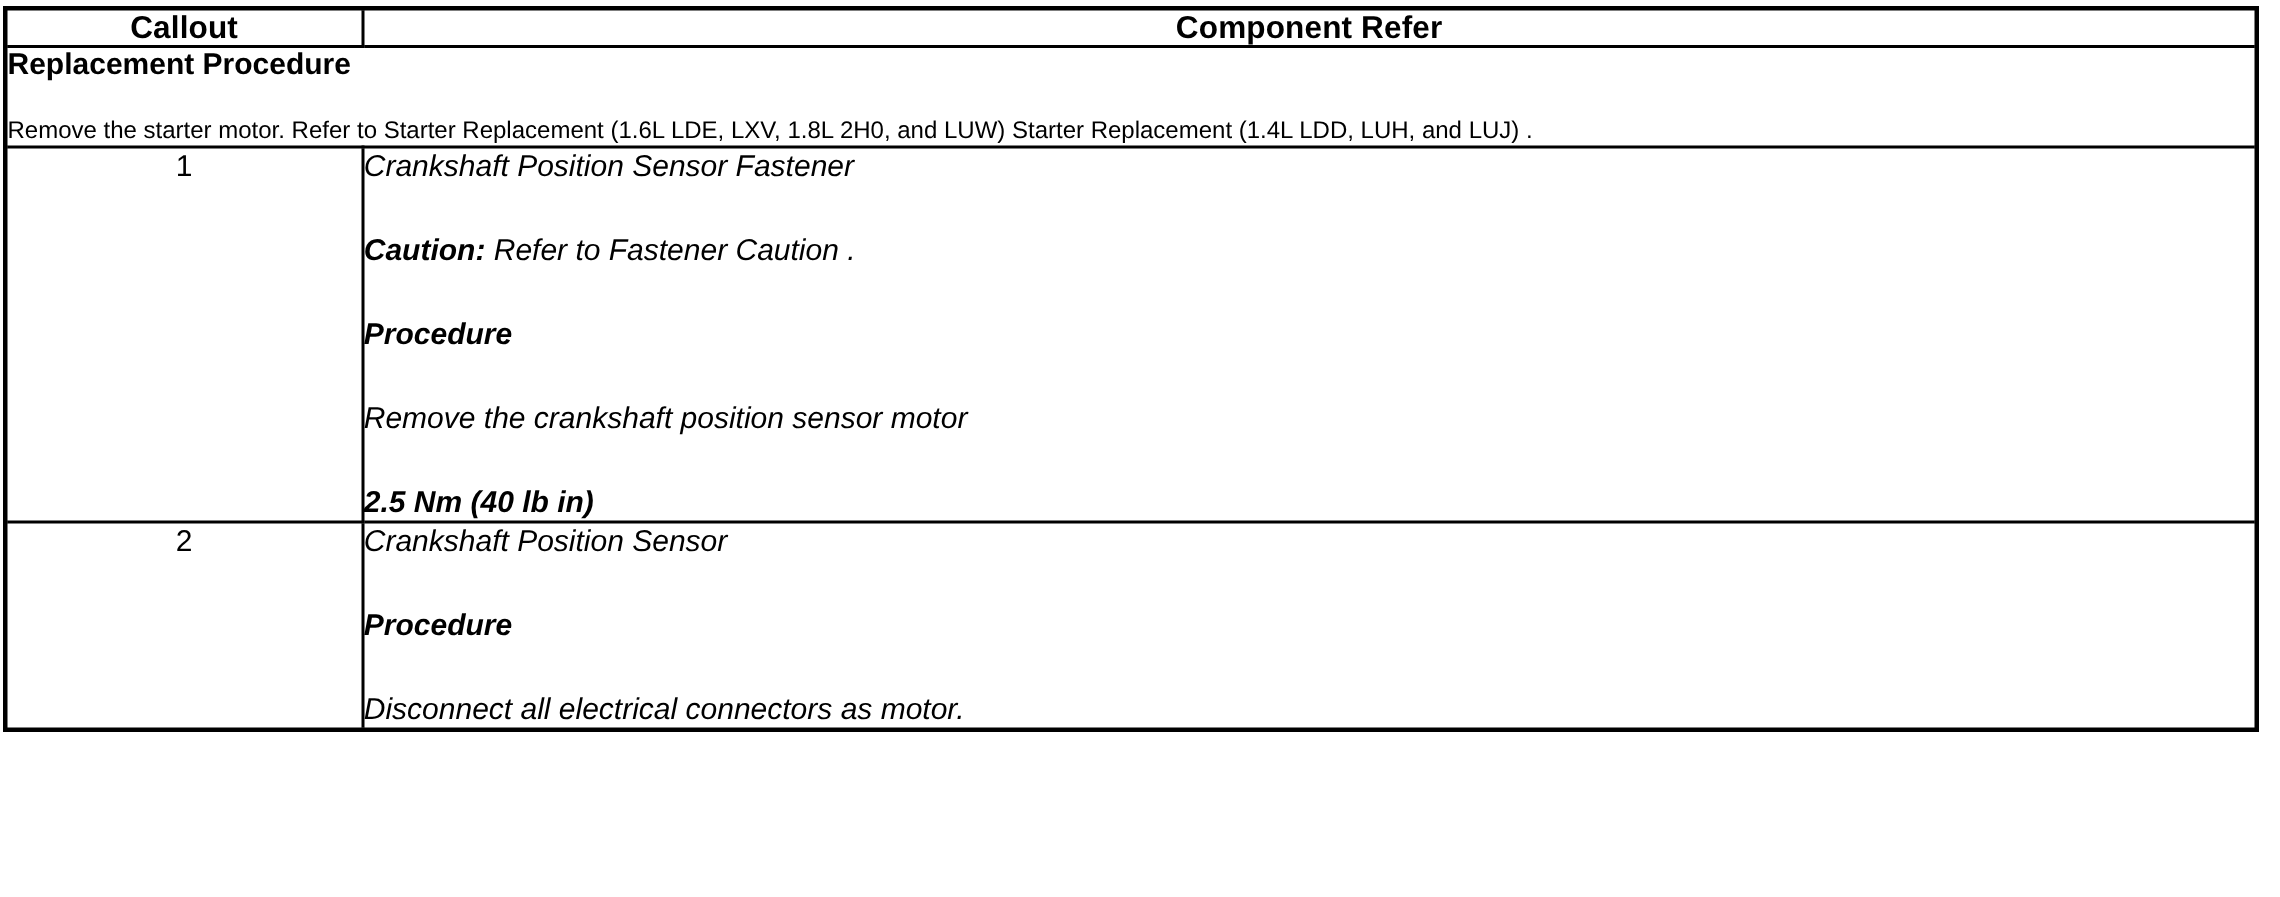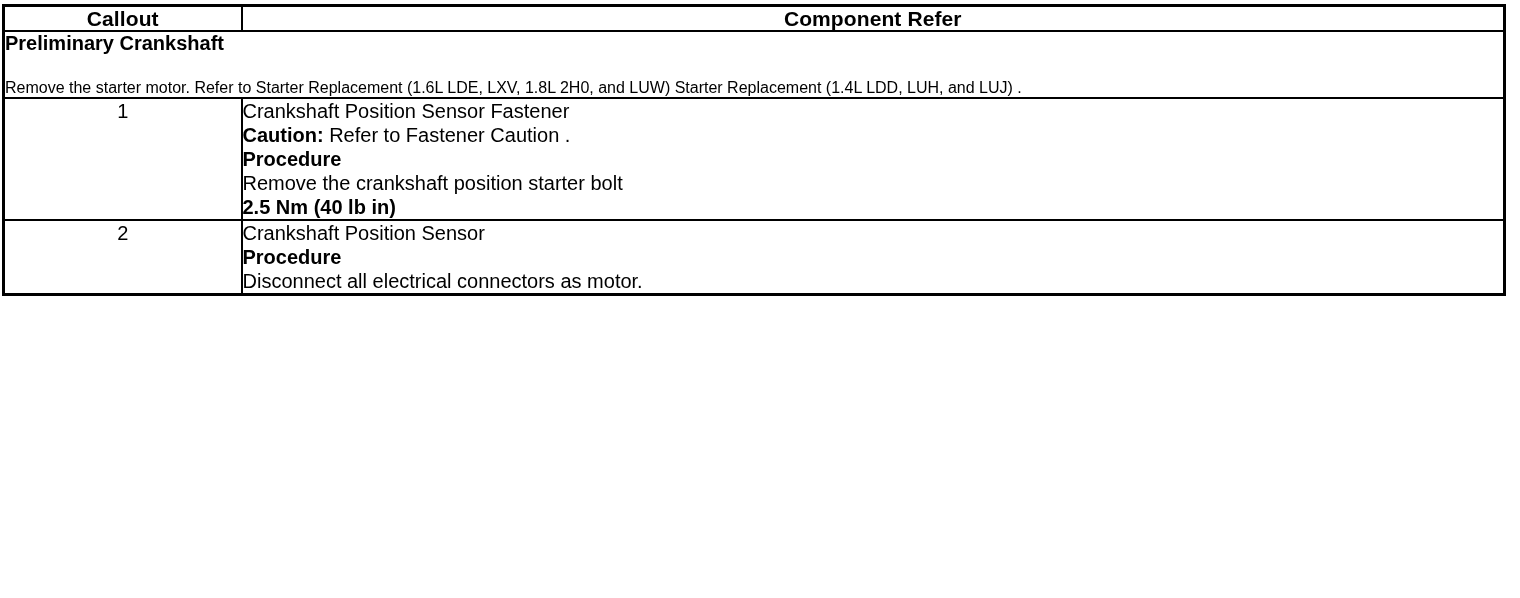--- a/index.html
+++ b/index.html
@@ -80,22 +80,24 @@
     padding: 4px 2px;
   }
 
   .component-cell {
     padding: 9px 6px 10px 6px;
     font-size: 20px;
     line-height: 1.2;
   }
   .component-cell .line {
     margin: 0 0 0 0;
+    font-style: italic;
   }
   .component-cell .line + .line {
+    margin-top: 32px;
   }
   .component-cell .line.bold {
     font-weight: bold;
   }
   .component-cell .lead-bold {
     font-weight: bold;
   }
 </style>
 </head>
 <body>
@@ -112,32 +114,32 @@
       <tr>
         <th class="hdr-cell">Callout</th>
         <th class="hdr-cell">Component Refer</th>
       </tr>
     </thead>
 
     <tbody>
 
       <tr>
         <td class="prelim-cell" colspan="2">
-          <div class="prelim-title">Preliminary Crankshaft</div>
+          <div class="prelim-title">Replacement Procedure</div>
           <div class="prelim-body">Remove the starter motor. Refer to Starter Replacement (1.6L LDE, LXV, 1.8L 2H0, and LUW) Starter Replacement (1.4L LDD, LUH, and LUJ) .</div>
         </td>
       </tr>
 
       <tr>
         <td class="callout-cell">1</td>
         <td class="component-cell">
           <div class="line">Crankshaft Position Sensor Fastener</div>
           <div class="line"><span class="lead-bold">Caution:</span><span> Refer to Fastener Caution .</span></div>
           <div class="line bold">Procedure</div>
-          <div class="line">Remove the crankshaft position starter bolt</div>
+          <div class="line">Remove the crankshaft position sensor motor</div>
           <div class="line bold">2.5 Nm (40 lb in)</div>
         </td>
       </tr>
 
       <tr>
         <td class="callout-cell">2</td>
         <td class="component-cell">
           <div class="line">Crankshaft Position Sensor</div>
           <div class="line bold">Procedure</div>
           <div class="line">Disconnect all electrical connectors as motor.</div>

